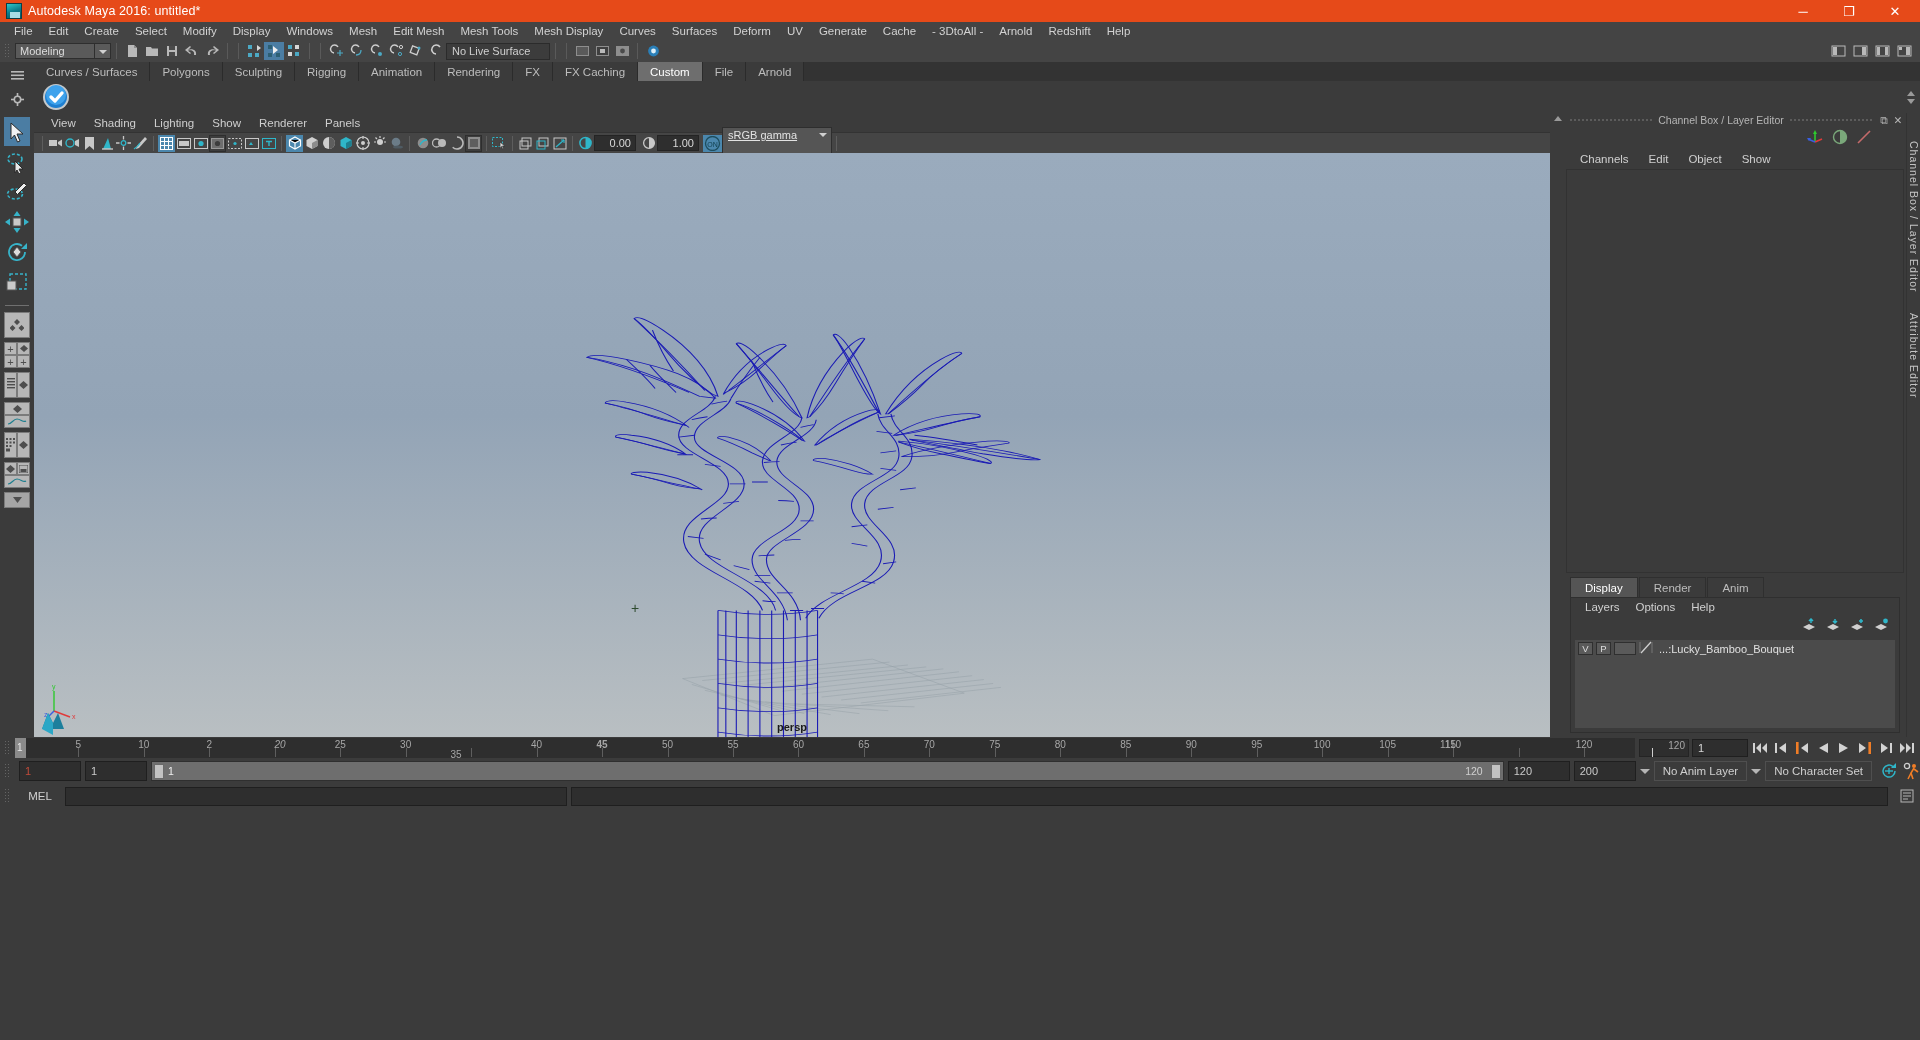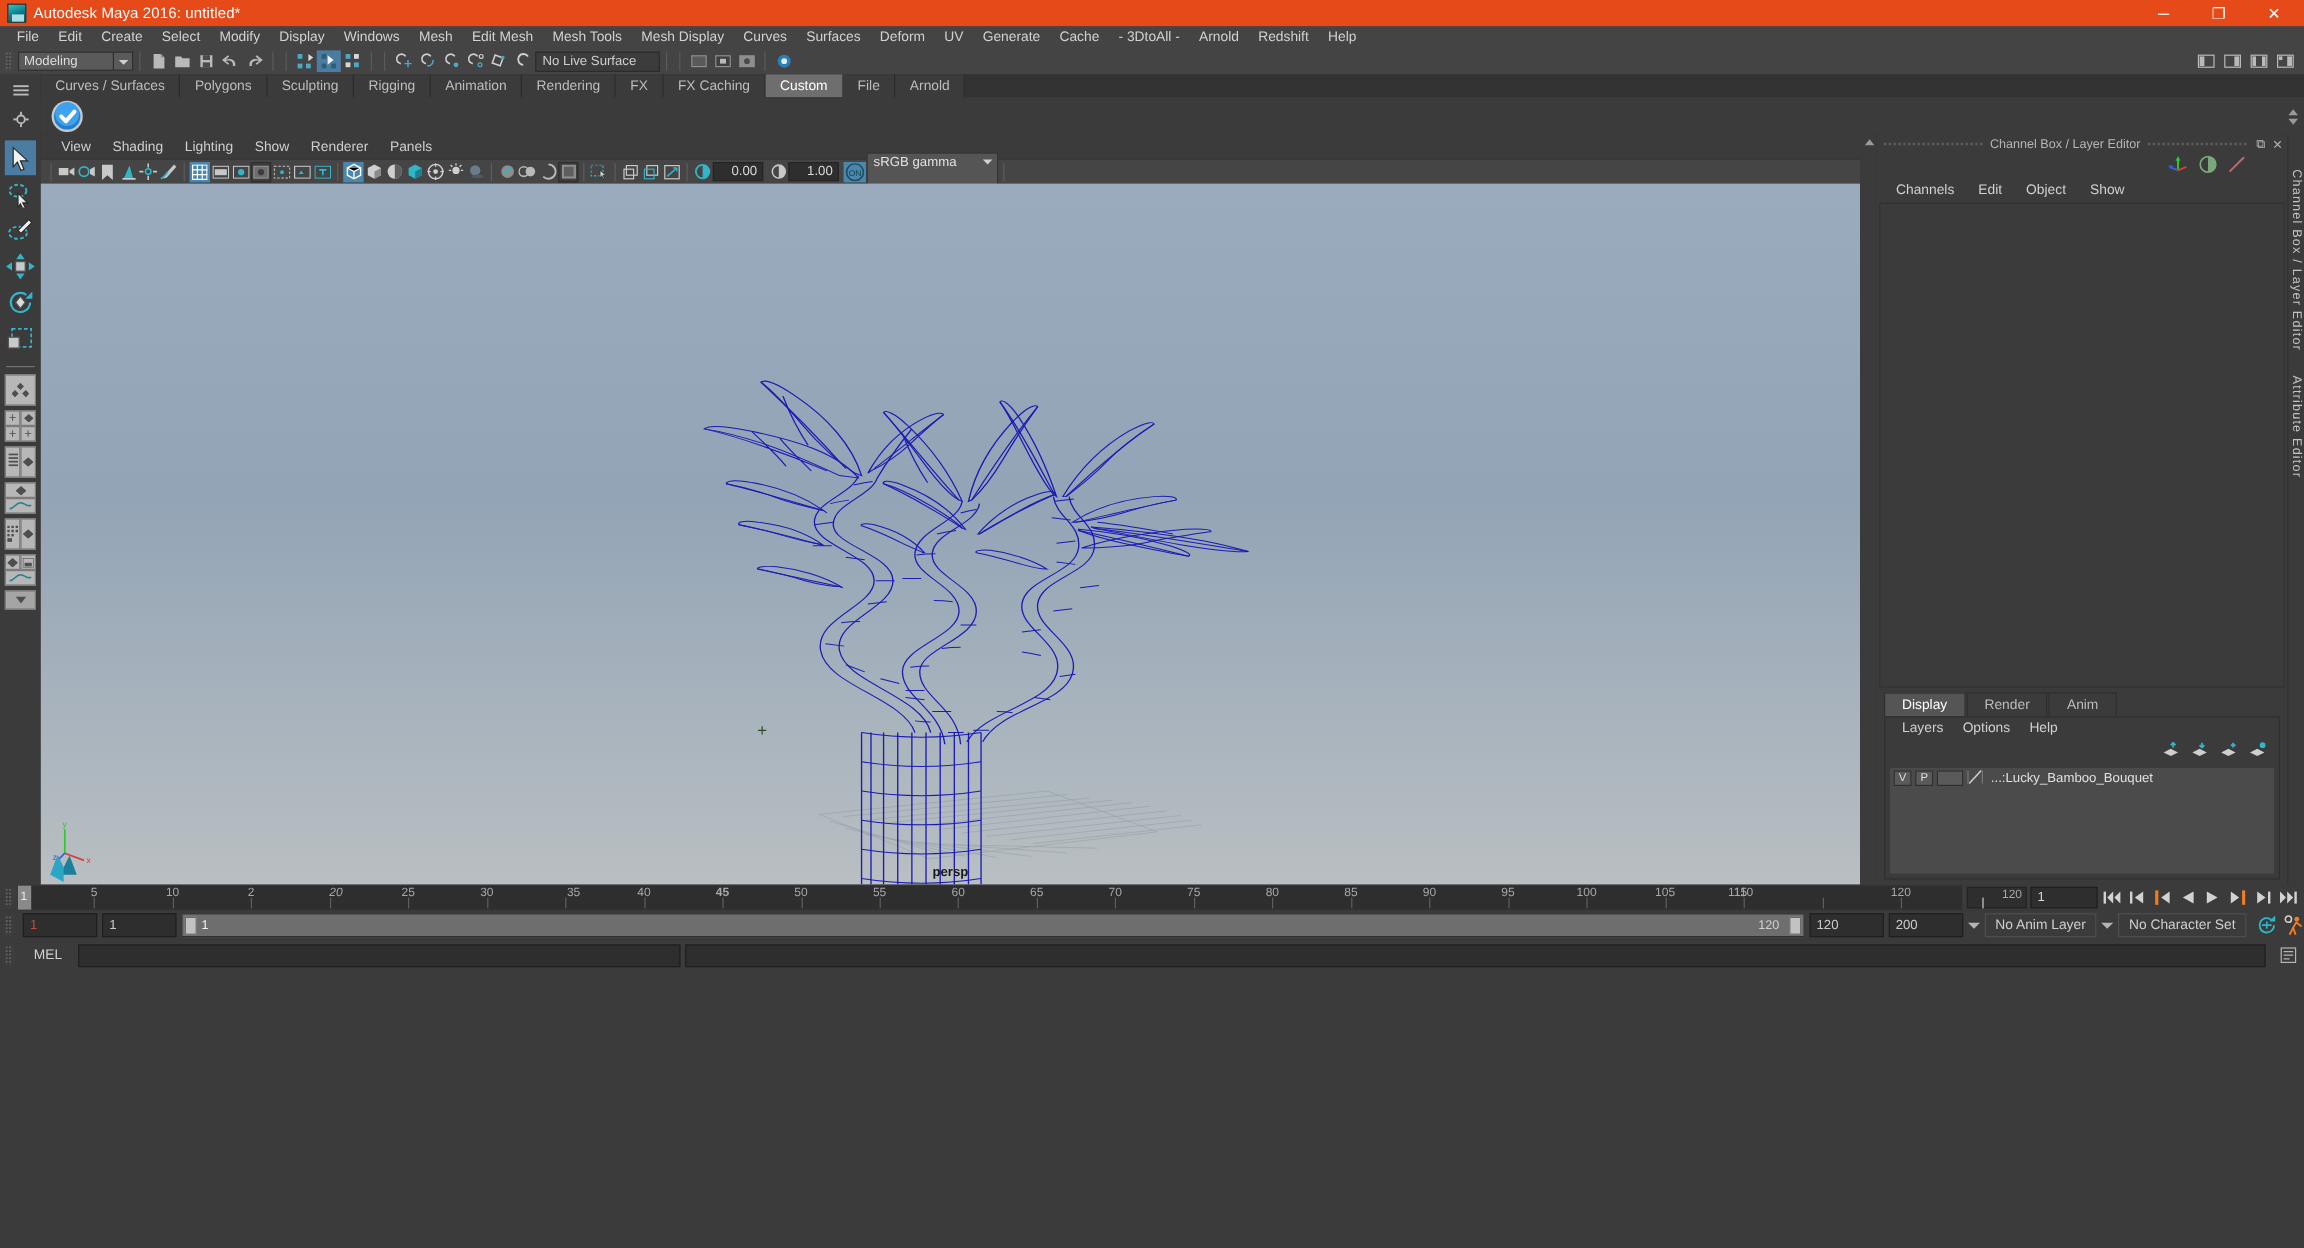--- a/index.html
+++ b/index.html
@@ -57,21 +57,21 @@
   
   #vpouter{flex:1;display:flex;flex-direction:column;background:#3b3b3b;padding-right:2px;}
   #vpmenu{height:19px;background:#3b3b3b;display:flex;align-items:center;padding-left:8px;}
   #vpmenu .vm{padding:0 9px;font-size:11.5px;color:#cecece;}
   #vptoolbar{height:21px;background:#454545;display:flex;align-items:center;padding-left:4px;border-top:1px solid #333;}
   .vt{width:17px;height:17px;flex:none;display:flex;align-items:center;justify-content:center;}
   .vt.on{background:#4b87ad;}
   .vt.framed{border:1px solid #2e2e2e;background:#3d3d3d;}
   .vsep{width:1px;height:15px;background:#5d5d5d;margin:0 4px;flex:none;}
   .numfield{width:42px;height:16px;background:#2e2e2e;border:1px solid #242424;color:#d8d8d8;font-size:11px;text-align:right;padding-right:4px;line-height:14px;}
-  .cmfield{width:110px;height:32px;background:#555;border:1px solid #2e2e2e;color:#e2e2e2;font-size:11px;padding-left:5px;line-height:14px;position:relative;}
+  .cmfield{width:110px;height:32px;background:#555;border:1px solid #2e2e2e;color:#e2e2e2;font-size:11px;padding-left:5px;line-height:14px;position:relative;text-decoration:underline;}
   .cmfield .cmar{position:absolute;right:4px;top:5px;border-left:4px solid transparent;border-right:4px solid transparent;border-top:4px solid #d0d0d0;}
   
   #viewport{flex:1;position:relative;overflow:hidden;background:linear-gradient(#9aabbd 0%, #93a4b6 45%, #b9bfc2 100%);}
   #vp-label{position:absolute;left:50%;transform:translateX(-50%);bottom:4px;font-size:11px;color:#1a1a1a;font-weight:bold;}
   #axis{position:absolute;left:10px;bottom:16px;width:40px;height:40px;}
   #mayaIcon{position:absolute;left:6px;bottom:2px;width:26px;height:26px;}
   #crosshair{position:absolute;left:597px;top:448px;color:#2d4a2d;font-size:14px;line-height:1;}
   
   #rightdock{width:356px;background:#3b3b3b;display:flex;}
   #rdmain{flex:1;display:flex;flex-direction:column;}
@@ -922,21 +922,21 @@
       <div class="ticklabel" style="left: 128.832px;">10</div>
       <div class="tickmark" style="left: 128.832px;"></div>
       <div class="ticklabel" style="left: 194.294px;">2</div>
       <div class="tickmark" style="left: 194.294px;"></div>
       <div class="ticklabel" style="left: 265px; font-style: italic;">20</div>
       <div class="tickmark" style="left: 259.756px;"></div>
       <div class="ticklabel" style="left: 325.218px;">25</div>
       <div class="tickmark" style="left: 325.218px;"></div>
       <div class="ticklabel" style="left: 390.681px;">30</div>
       <div class="tickmark" style="left: 390.681px;"></div>
-      <div class="ticklabel" style="left: 463px;">35</div>
+      <div class="ticklabel" style="left: 441px; margin-top: 10px;">35</div>
       <div class="tickmark" style="left: 456.143px;"></div>
       <div class="ticklabel" style="left: 521.605px;">40</div>
       <div class="tickmark" style="left: 521.605px;"></div>
       <div class="ticklabel" style="left: 587.067px; font-weight: bold;">45</div>
       <div class="tickmark" style="left: 587.067px;"></div>
       <div class="ticklabel" style="left: 652.529px;">50</div>
       <div class="tickmark" style="left: 652.529px;"></div>
       <div class="ticklabel" style="left: 717.992px;">55</div>
       <div class="tickmark" style="left: 717.992px;"></div>
       <div class="ticklabel" style="left: 783.454px;">60</div>

